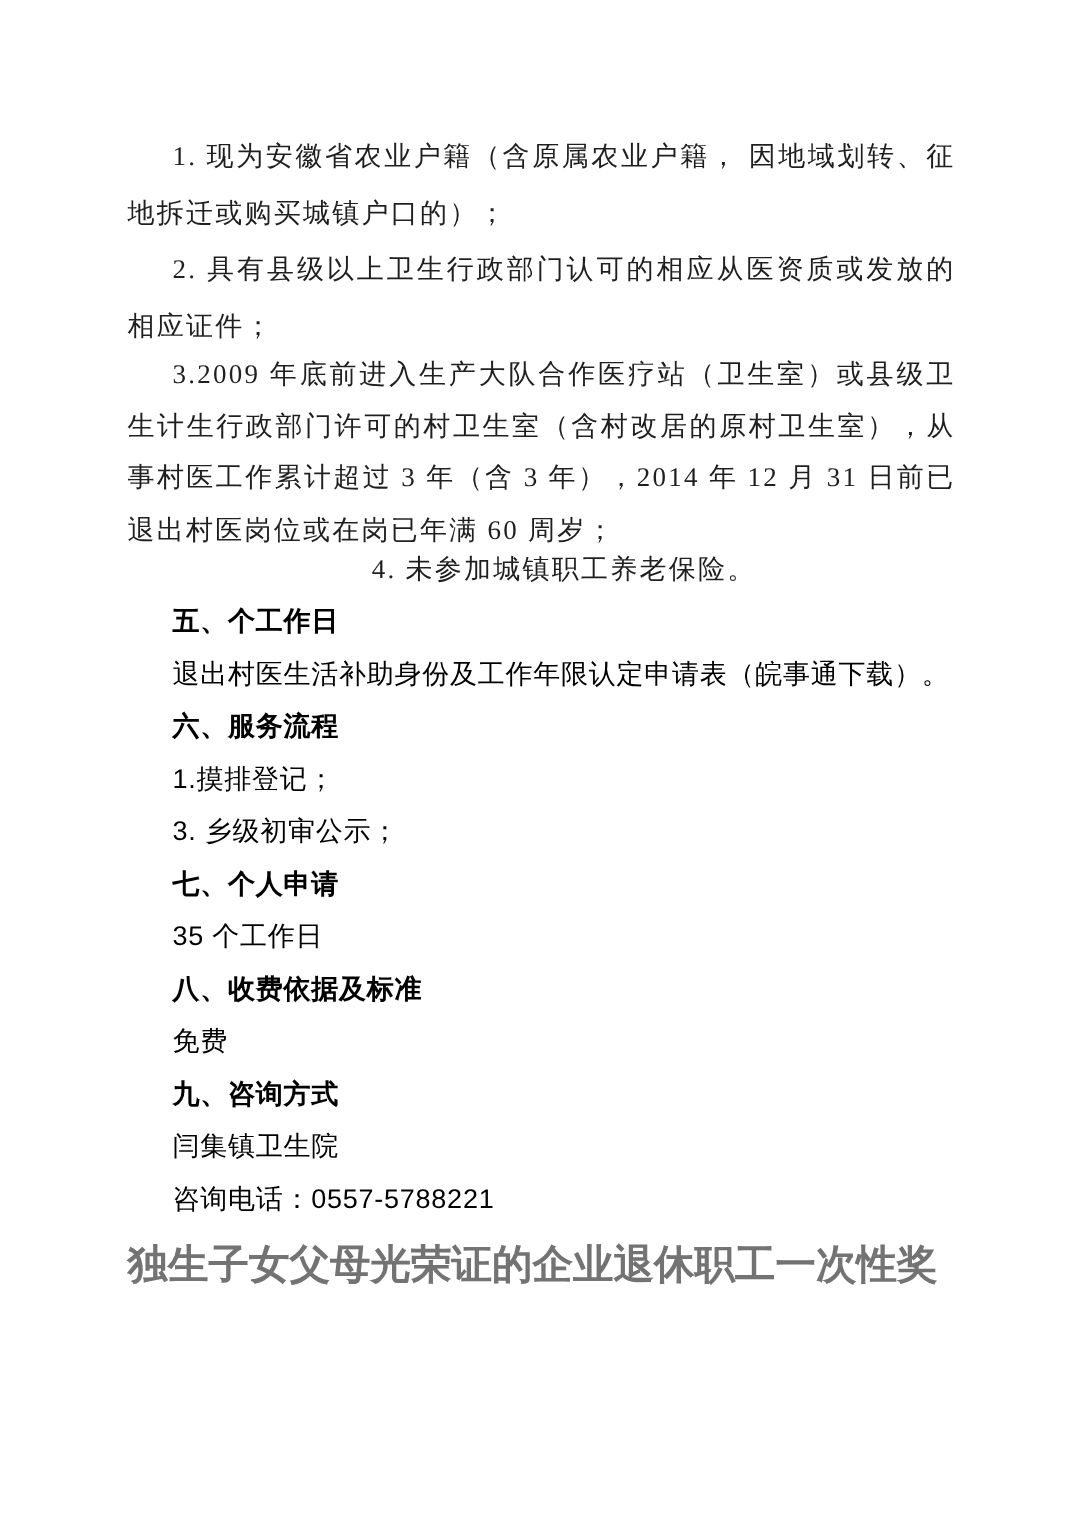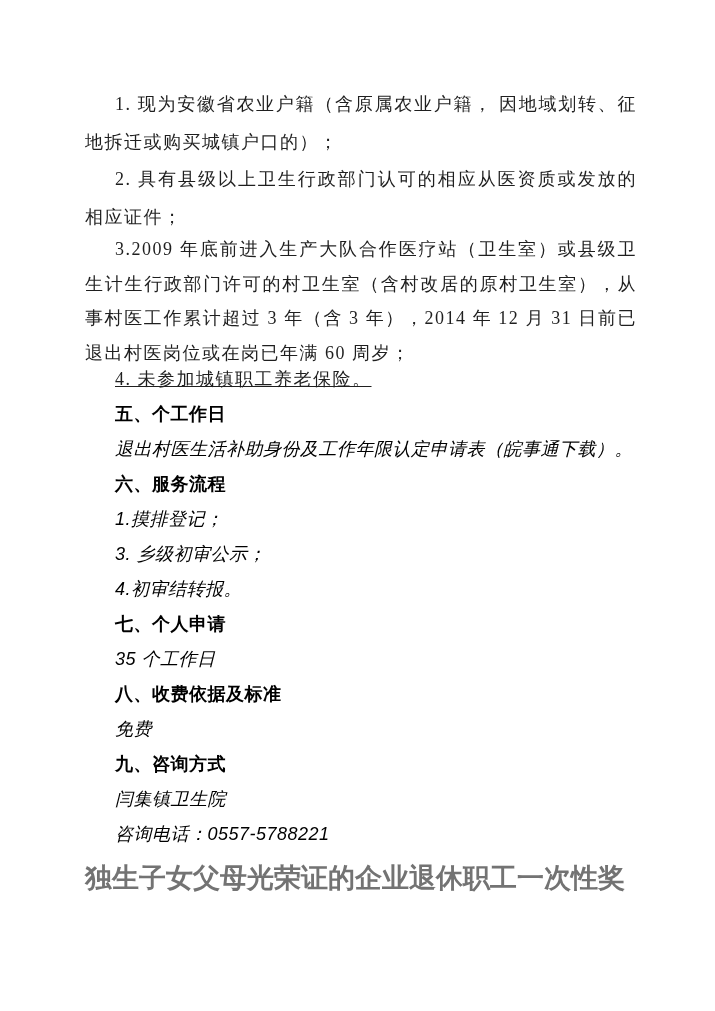--- a/index.html
+++ b/index.html
@@ -32,37 +32,36 @@
     color: #1f1f1f;
     font-weight: 400;
   }
   .sp-3 {
     line-height: 34.5px;
     margin-top: -4px;
   }
   .sp-4 {
     line-height: 34.5px;
     margin-top: -8px;
-    text-align: left;
-    text-decoration: underline;
+    text-align: center;
   }
   
   .sh, .sb {
     margin: 0;
     font-family: "Liberation Sans", "DejaVu Sans", sans-serif;
     font-size: 18px;
     line-height: 35px;
     letter-spacing: 0.5px;
     text-indent: 30px;
     color: #000000;
     text-align: left;
     white-space: nowrap;
   }
   .sh { font-weight: 700; }
-  .sb { font-weight: 400; font-style: italic; }
+  .sb { font-weight: 400; }
   
   .next-title {
     margin: 7px 0 0 0;
     font-family: "Liberation Sans", "DejaVu Sans", sans-serif;
     font-size: 27px;
     line-height: 38px;
     font-weight: 700;
     color: #737373;
     text-indent: 0;
     letter-spacing: 0;
@@ -79,21 +78,20 @@
     <p class="sp">2. 具有县级以上卫生行政部门认可的相应从医资质或发放的相应证件；</p>
     <p class="sp sp-3">3.2009 年底前进入生产大队合作医疗站（卫生室）或县级卫生计生行政部门许可的村卫生室（含村改居的原村卫生室），从事村医工作累计超过 3 年（含 3 年），2014 年 12 月 31 日前已退出村医岗位或在岗已年满 60 周岁；</p>
     <p class="sp sp-4">4. 未参加城镇职工养老保险。</p>
 
     <p class="sh">五、个工作日</p>
     <p class="sb">退出村医生活补助身份及工作年限认定申请表（皖事通下载）。</p>
 
     <p class="sh">六、服务流程</p>
     <p class="sb">1.摸排登记；</p>
     <p class="sb">3. 乡级初审公示；</p>
-    <p class="sb">4.初审结转报。</p>
 
     <p class="sh">七、个人申请</p>
     <p class="sb">35 个工作日</p>
 
     <p class="sh">八、收费依据及标准</p>
     <p class="sb">免费</p>
 
     <p class="sh">九、咨询方式</p>
     <p class="sb">闫集镇卫生院</p>
     <p class="sb">咨询电话：0557-5788221</p>

